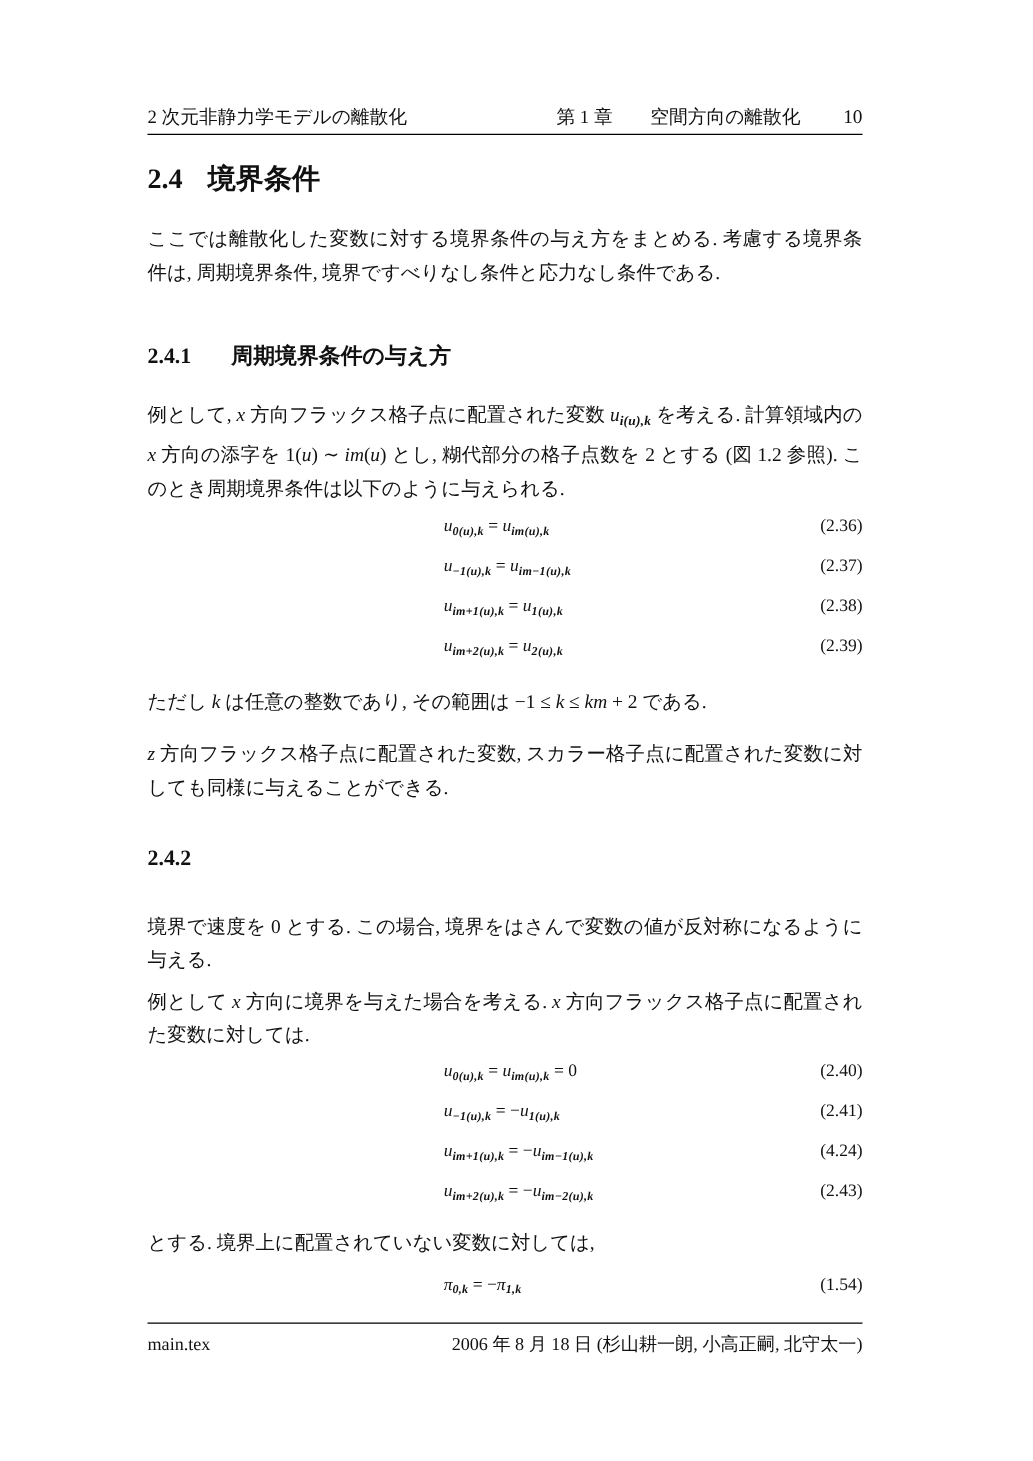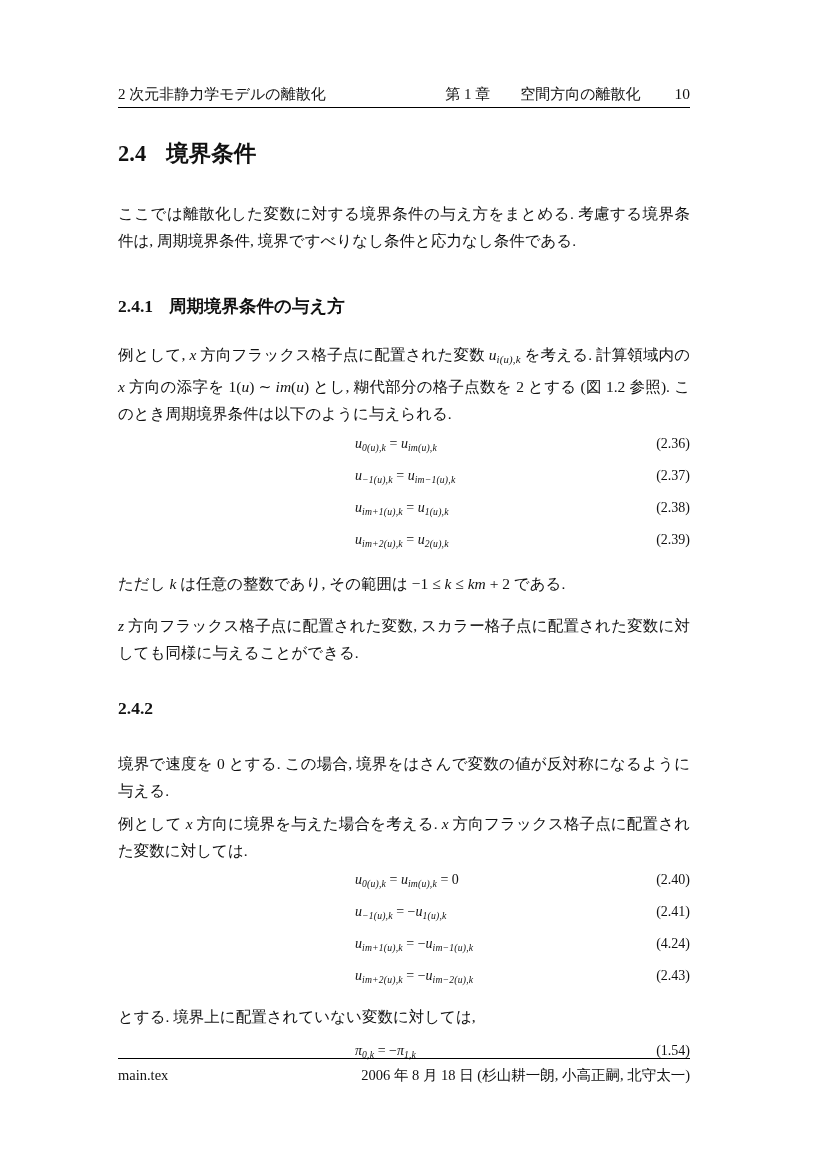--- a/index.html
+++ b/index.html
@@ -41,31 +41,31 @@
   .h1 .sec-num{font-family:"Liberation Serif","DejaVu Serif",serif;}
   .h1 .sec-title{margin-left:20px;font-family:"Liberation Sans","DejaVu Sans",sans-serif;}
   .h2{
     font-size:17.5px;
     font-weight:bold;
     line-height:24px;
     display:flex;
     align-items:baseline;
   }
   .h2 .sec-num{font-family:"Liberation Serif","DejaVu Serif",serif;}
-  .h2 .sec-title{margin-left:16px;font-family:"Liberation Sans","DejaVu Sans",sans-serif;}
+  .h2 .sec-title{margin-left:32px;font-family:"Liberation Sans","DejaVu Sans",sans-serif;}
   
   .para{
     font-size:15.5px;
     line-height:27px;
     text-align:justify;
     margin:0;
   }
   .sg-n{font-style:normal;}
   .sg-i{font-style:italic;}
-  .sg-sub{font-style:italic;font-size:69%;vertical-align:-0.28em;letter-spacing:0.2px;}
+  .sg-sub{font-style:italic;font-size:69%;vertical-align:-0.28em;letter-spacing:0.2px;font-weight:bold;}
   
   .eq-block{margin:0;}
   .eq-row{
     display:flex;
     align-items:baseline;
     height:32px;
     font-size:14px;
   }
   .eq-body{margin-left:237px;white-space:nowrap;}
   .eq-num{margin-left:auto;}
@@ -75,21 +75,21 @@
     left:118px; right:136px;
     top:1058px;
     border-top:1.2px solid #000;
     padding-top:7px;
     display:flex;
     justify-content:space-between;
     align-items:baseline;
     font-size:14.5px;
   }
   
-  .mt-p1{margin-top:32px;}
+  .mt-p1{margin-top:21px;}
   .mt-h21{margin-top:40px;}
   .mt-p2{margin-top:23px;}
   .mt-eqb1{margin-top:9px;}
   .mt-p3{margin-top:6px;}
   .mt-p4{margin-top:15px;}
   .mt-h22{margin-top:30px;}
   .mt-p5{margin-top:30px;}
   .mt-p6{margin-top:6px;}
   .mt-eqb2{margin-top:8px;}
   .mt-p7{margin-top:3px;}

